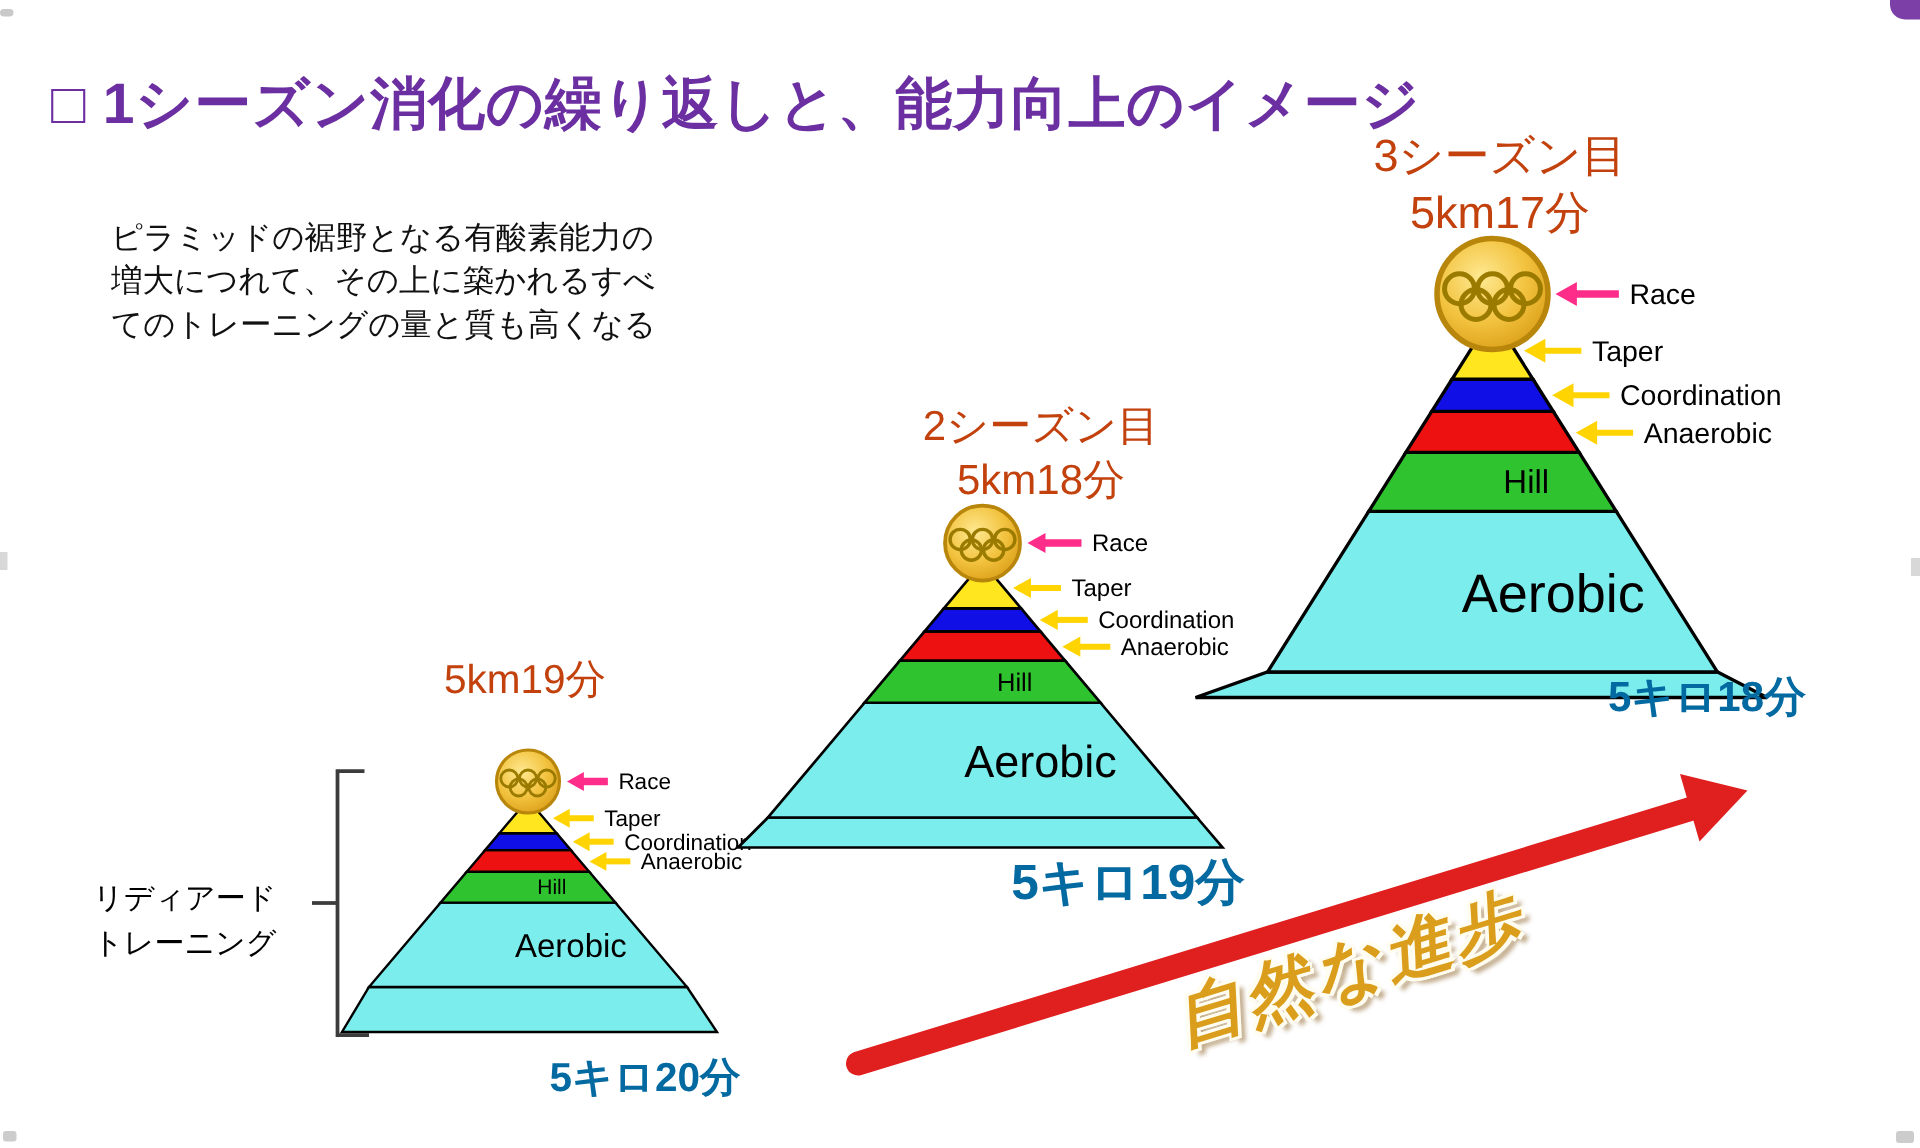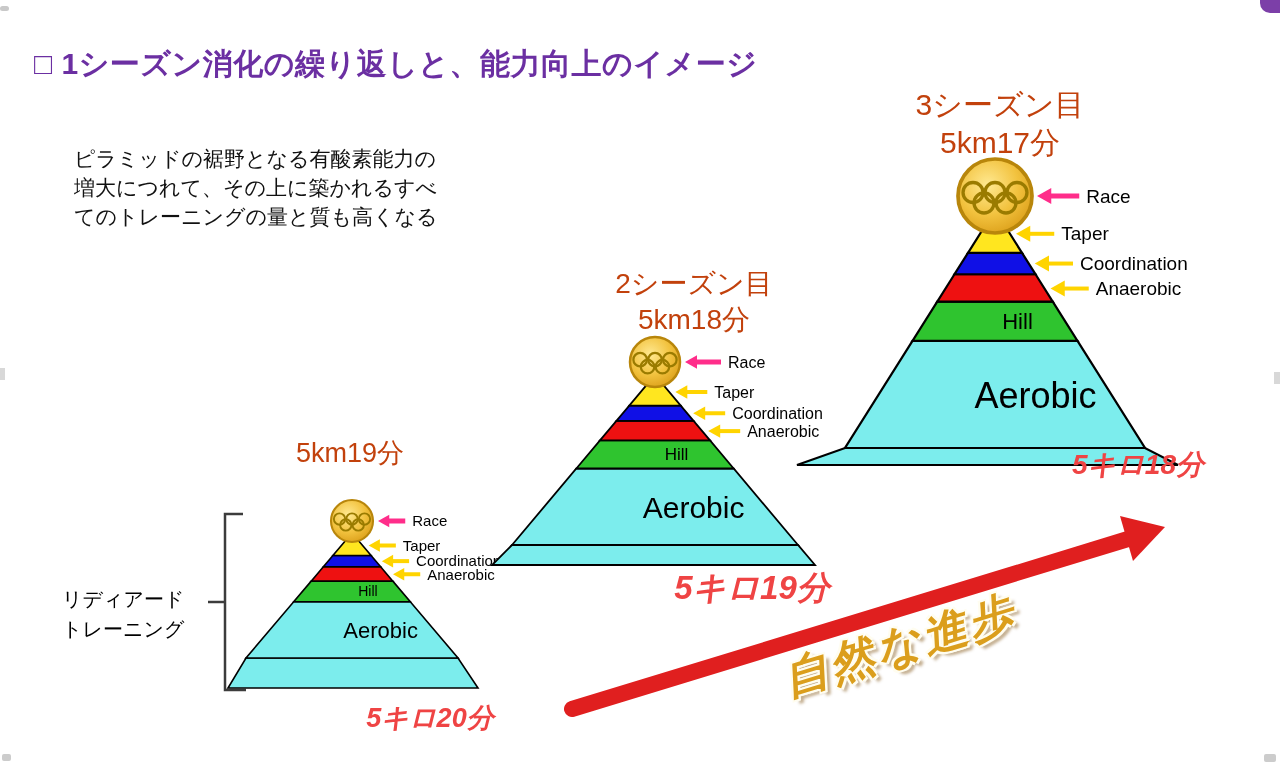--- a/index.html
+++ b/index.html
@@ -4,31 +4,31 @@
 <style>
   html,body{margin:0;padding:0;background:#ffffff;}
   .stage{
     position:relative;width:1280px;height:765px;background:#ffffff;overflow:hidden;
     font-family:"Liberation Sans","DejaVu Sans",sans-serif;
   }
   .stage svg#diagram-svg{position:absolute;left:0;top:0;z-index:1;}
   svg text{font-family:"Liberation Sans","DejaVu Sans",sans-serif;}
   .title{
     position:absolute;left:34px;top:44px;z-index:2;
-    font-size:30px;font-weight:800;color:#6B2FA2;letter-spacing:.5px;white-space:nowrap;
+    font-size:38px;font-weight:800;color:#6B2FA2;letter-spacing:.5px;white-space:nowrap;
   }
   .desc{position:absolute;left:74px;top:146px;z-index:2;font-size:21px;line-height:29px;color:#111;font-family:Liberation Mono, monospace;}
   .side-note{position:absolute;left:62px;top:584px;z-index:2;font-size:20px;line-height:30px;color:#000;}
   .season{
     position:absolute;transform:translateX(-50%);text-align:center;z-index:2;
     color:#c2410c;font-weight:normal;white-space:nowrap;
   }
   .result{
     position:absolute;transform:translateX(-50%);z-index:2;white-space:nowrap;
-    color:#ef4444;font-weight:bold;font-style:italic;
+    color:#0369a1;font-weight:bold;
   }
   .progress-text{
     position:absolute;left:762px;top:616px;width:275px;text-align:center;z-index:3;
     transform:rotate(-17deg);font-size:45px;font-weight:bold;font-style:italic;
     letter-spacing:3px;color:#DB9E1C;white-space:nowrap;
     text-shadow:-2px -2px 0 #FFFDF0, 2px -2px 0 #FFFDF0, -2px 2px 0 #FFFDF0, 2px 2px 0 #FFFDF0, 4px 5px 3px rgba(120,70,0,.45);
   }
   .artifact{position:absolute;z-index:0;}
 </style>
 </head>

